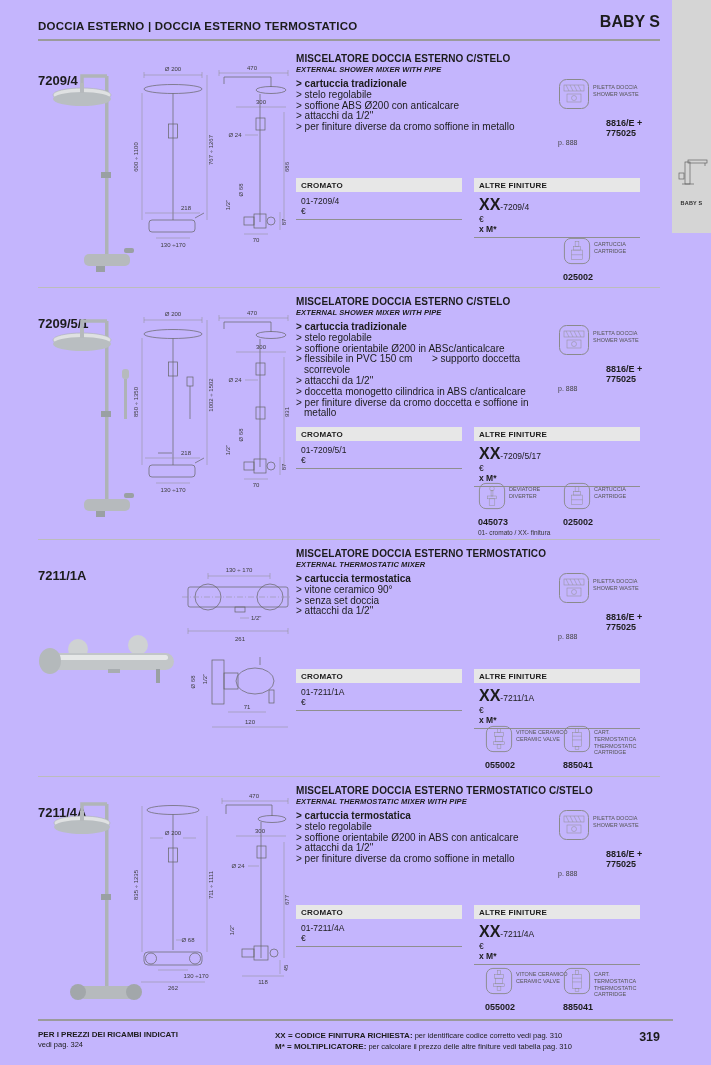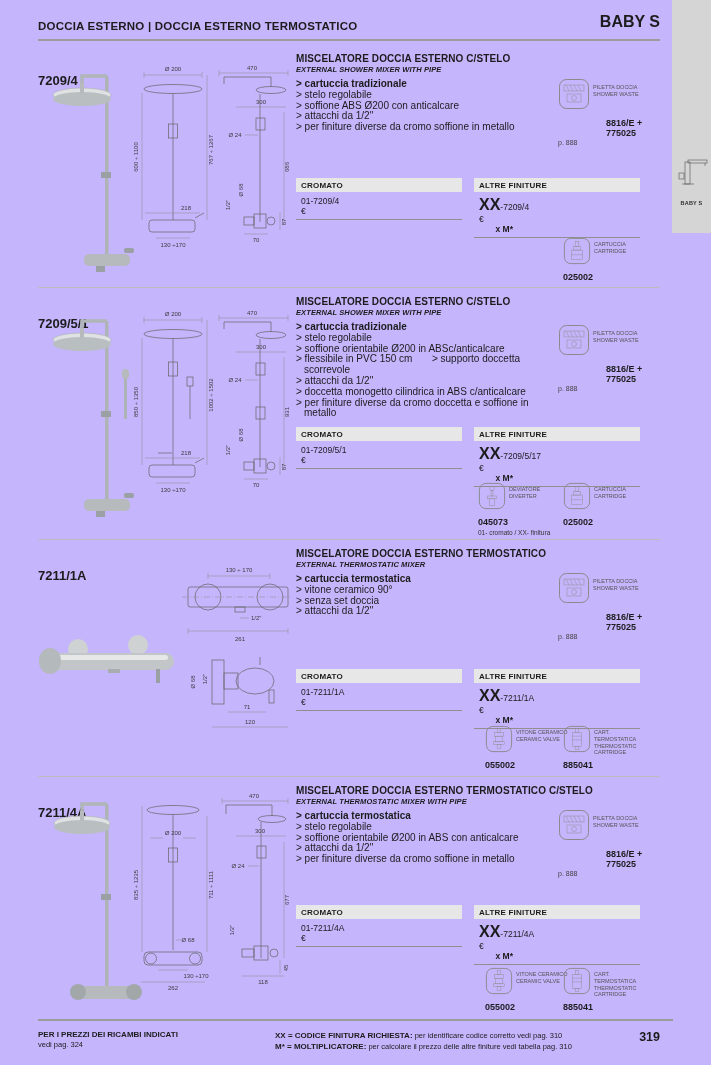--- a/index.html
+++ b/index.html
@@ -32,21 +32,21 @@
   .waste-page{font-size:7px;color:#444;margin-top:1px;}
   
   .tables{position:absolute;left:0;top:0;width:711px;}
   .tbl{position:absolute;}
   .tbl-head{background:#e7e7e7;font-size:8px;font-weight:bold;padding:3px 5px 2px 5px;letter-spacing:.2px;}
   .tbl-row{display:flex;align-items:baseline;padding:4px 5px 3px 5px;border-bottom:1px solid #8f8f8f;font-size:8.5px;flex-direction:column;}
   .tcode{flex:1;}
   .xx{font-size:16px;font-weight:bold;}
   .tcur{width:46px;}
   .tbl-altre .tcur{width:36px;}
-  .tmult{width:34px;text-align:right;font-weight:bold;}
+  .tmult{width:34px;text-align:left;font-weight:bold;}
   
   .acc{position:absolute;width:86px;}
   .acc-labels{display:flex;flex-direction:column;font-size:5.5px;line-height:6.8px;color:#555;padding-top:4px;}
   .acc-code{font-size:9px;font-weight:bold;margin-top:3px;}
   .acc-note{font-size:6.5px;color:#333;margin-top:2px;white-space:nowrap;}
   .icon-box{display:inline-block;}
   
   .ftr-rule{position:absolute;left:38px;top:1019px;width:635px;height:2px;background:#9b9b9b;}
   .ftr-left{position:absolute;left:38px;top:1030px;font-size:7.5px;line-height:10px;}
   .ftr-left .b{font-weight:bold;font-size:8px;}

